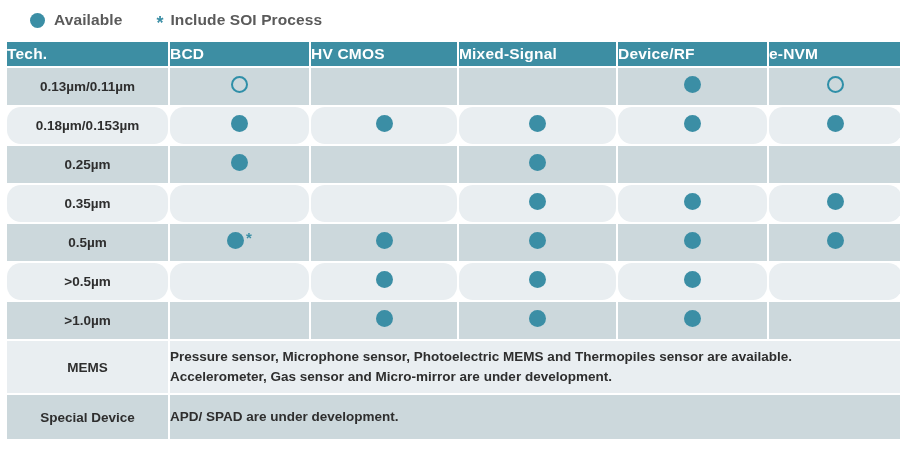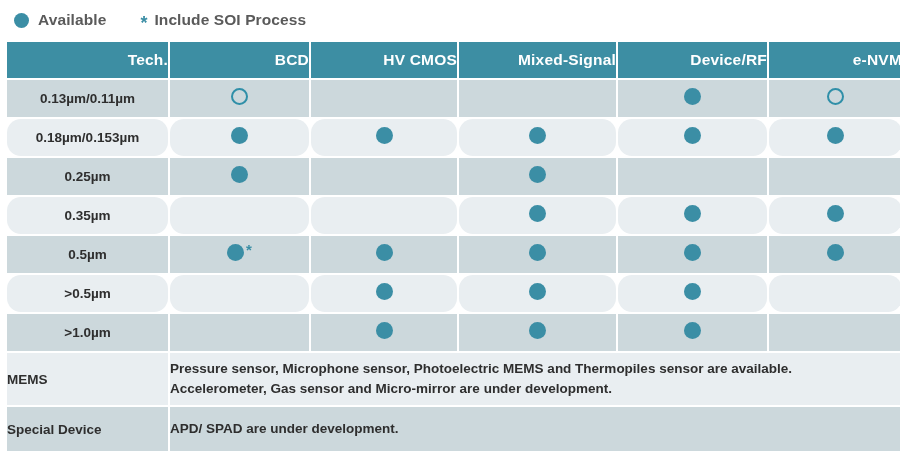--- a/index.html
+++ b/index.html
@@ -15,20 +15,21 @@
     overflow: hidden;
   }
 
   
   .legend {
     display: flex;
     align-items: center;
     height: 40px;
     padding-left: 14px;
     box-sizing: border-box;
+    margin-left: 16px;
   }
   .legend-item {
     display: flex;
     align-items: center;
     margin-right: 34px;
   }
   .legend-label {
     font-size: 15.5px;
     font-weight: 600;
     color: #5a5a5a;
@@ -76,22 +77,22 @@
   }
   table.tech th, table.tech td {
     padding: 0;
     margin: 0;
   }
   .hdr th {
     background: #3d8ea3;
     color: #ffffff;
     font-size: 15.5px;
     font-weight: 700;
-    height: 36px;
-    text-align: right;
+    height: 24px;
+    text-align: left;
     vertical-align: middle;
     letter-spacing: .2px;
   }
   td.rowlabel {
     text-align: center;
     vertical-align: middle;
     font-size: 13.5px;
     font-weight: 700;
     color: #2e2e2e;
     height: 37px;
@@ -117,20 +118,21 @@
     font-size: 15px;
     font-weight: 700;
     line-height: 1;
     margin-left: 2px;
     position: relative;
     top: -3px;
   }
 
   
   td.notelabel {
+    text-align: center;
     vertical-align: middle;
     font-size: 13.5px;
     font-weight: 600;
     color: #2e2e2e;
   }
   td.notebody {
     text-align: left;
     vertical-align: middle;
     font-size: 13.5px;
     font-weight: 600;

